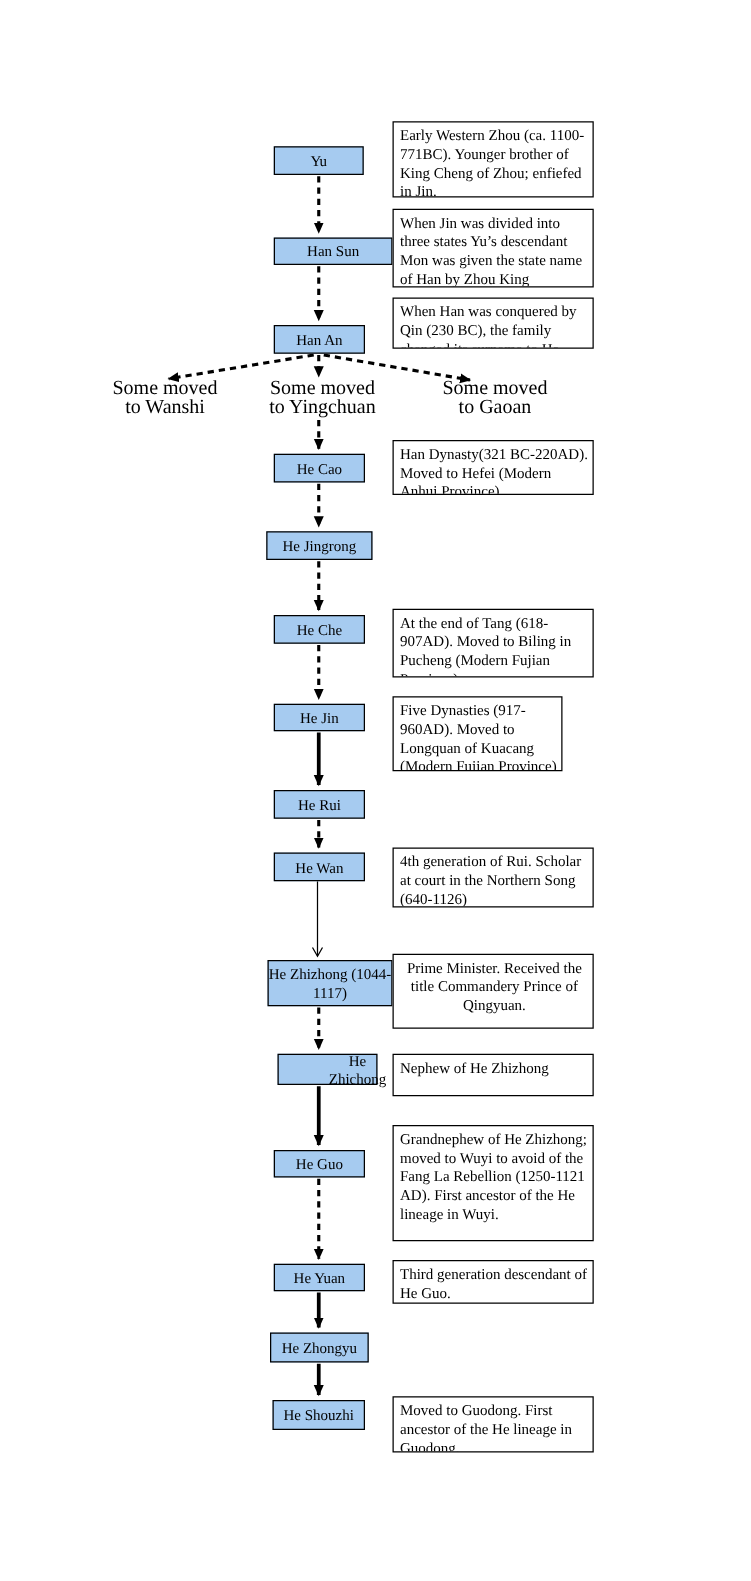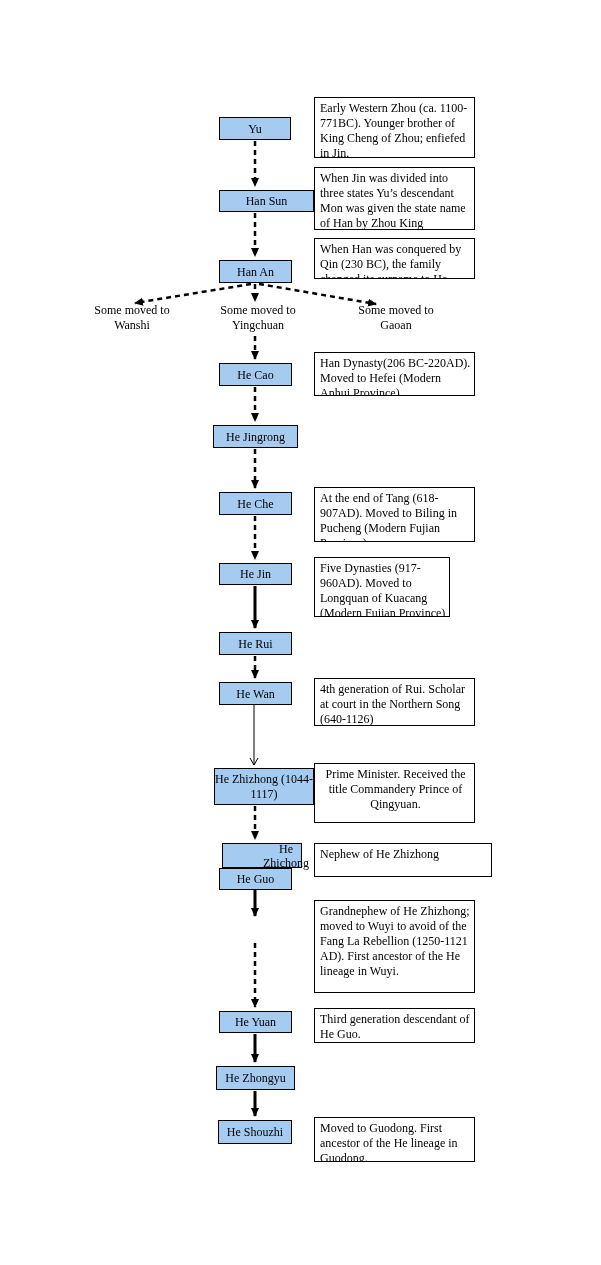--- a/index.html
+++ b/index.html
@@ -4,21 +4,21 @@
 <style>
   html,body{margin:0;padding:0;background:#fff;}
   .canvas{position:relative;width:601px;height:1265px;background:#fff;
           font-family:"Liberation Serif","DejaVu Serif",serif;color:#000;overflow:hidden;}
   .connectors{position:absolute;left:0;top:0;width:601px;height:1265px;pointer-events:none;}
   .node{position:absolute;background:var(--node-fill,#a6cbf0);border:1px solid #000;
         box-sizing:border-box;display:flex;align-items:center;justify-content:center;
         text-align:center;font-size:12px;line-height:14px;}
   .anno{position:absolute;background:#fff;border:1px solid #000;box-sizing:border-box;
         font-size:12px;line-height:15px;padding:3px 3px 2px 5px;overflow:hidden;}
-  .branch{position:absolute;font-size:12px;line-height:15px;text-align:center;}
+  .branch{position:absolute;font-size:16px;line-height:15px;text-align:center;}
 </style>
 </head>
 <body>
 
 <div class="canvas">
 
   <svg class="connectors" viewBox="0 0 601 1265" xmlns="http://www.w3.org/2000/svg">
     <defs>
       <marker id="mf" markerUnits="userSpaceOnUse" markerWidth="10" markerHeight="10" refX="8" refY="4" orient="auto">
         <path d="M0,0 L9,4 L0,8 Z" fill="#000"></path>
@@ -53,35 +53,35 @@
   <div class="node" style="left:219px;top:190px;width:95px;height:22px;">Han Sun</div>
   <div class="node" style="left:219px;top:260px;width:73px;height:23px;">Han An</div>
   <div class="node" style="left:219px;top:363px;width:73px;height:23px;">He Cao</div>
   <div class="node" style="left:213px;top:425px;width:85px;height:23px;">He Jingrong</div>
   <div class="node" style="left:219px;top:492px;width:73px;height:23px;">He Che</div>
   <div class="node" style="left:219px;top:563px;width:73px;height:22px;">He Jin</div>
   <div class="node" style="left:219px;top:632px;width:73px;height:23px;">He Rui</div>
   <div class="node" style="left:219px;top:682px;width:73px;height:23px;">He Wan</div>
   <div class="node" style="left:214px;top:768px;width:100px;height:37px;line-height:15px;">He Zhizhong (1044-1117)</div>
   <div class="node" style="left:222px;top:843px;width:80px;height:25px;padding-left:48px;">He Zhichong</div>
-  <div class="node" style="left:219px;top:868px;width:73px;height:22px;">He Guo</div>
+  <div class="node" style="left:219px;top:920px;width:73px;height:22px;">He Guo</div>
   <div class="node" style="left:219px;top:1011px;width:73px;height:22px;">He Yuan</div>
   <div class="node" style="left:216px;top:1066px;width:79px;height:24px;">He Zhongyu</div>
   <div class="node" style="left:218px;top:1120px;width:74px;height:24px;">He Shouzhi</div>
 
   <div class="branch" style="left:88px;top:303px;width:88px;">Some moved to Wanshi</div>
   <div class="branch" style="left:212px;top:303px;width:92px;">Some moved to Yingchuan</div>
   <div class="branch" style="left:348px;top:303px;width:96px;">Some moved to Gaoan</div>
 
   <div class="anno" style="left:314px;top:97px;width:161px;height:61px;">Early Western Zhou (ca. 1100-771BC). Younger brother of King Cheng of Zhou; enfiefed in Jin.</div>
   <div class="anno" style="left:314px;top:167px;width:161px;height:63px;">When Jin was divided into three states Yu’s descendant Mon was given the state name of Han by Zhou King</div>
   <div class="anno" style="left:314px;top:238px;width:161px;height:41px;">When Han was conquered by Qin (230 BC), the family changed its surname to He</div>
-  <div class="anno" style="left:314px;top:352px;width:161px;height:44px;">Han Dynasty(206 BC-220AD). Moved to Hefei (Modern Anhui Province)</div>
+  <div class="anno" style="left:314px;top:352px;width:161px;height:44px;">Han Dynasty(321 BC-220AD). Moved to Hefei (Modern Anhui Province)</div>
   <div class="anno" style="left:314px;top:487px;width:161px;height:55px;">At the end of Tang (618-907AD). Moved to Biling in Pucheng (Modern Fujian Province)</div>
   <div class="anno" style="left:314px;top:557px;width:136px;height:60px;">Five Dynasties (917-960AD). Moved to Longquan of Kuacang (Modern Fujian Province)</div>
   <div class="anno" style="left:314px;top:678px;width:161px;height:48px;">4th generation of Rui. Scholar at court in the Northern Song (640-1126)</div>
   <div class="anno" style="left:314px;top:763px;width:161px;height:60px;text-align:center;">Prime Minister. Received the title Commandery Prince of Qingyuan.</div>
-  <div class="anno" style="left:314px;top:843px;width:178px;height:34px;">Nephew of He Zhizhong</div>
+  <div class="anno" style="left:314px;top:843px;width:161px;height:34px;">Nephew of He Zhizhong</div>
   <div class="anno" style="left:314px;top:900px;width:161px;height:93px;">Grandnephew of He Zhizhong; moved to Wuyi to avoid of the Fang La Rebellion (1250-1121 AD). First ancestor of the He lineage in Wuyi.</div>
   <div class="anno" style="left:314px;top:1008px;width:161px;height:35px;">Third generation descendant of He Guo.</div>
   <div class="anno" style="left:314px;top:1117px;width:161px;height:45px;">Moved to Guodong. First ancestor of the He lineage in Guodong.</div>
 
 </div>
 
 </body></html>

